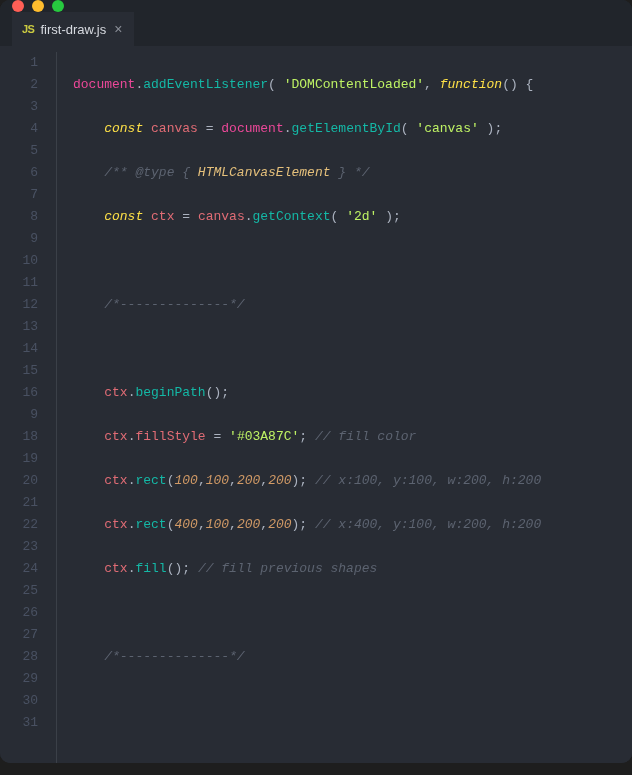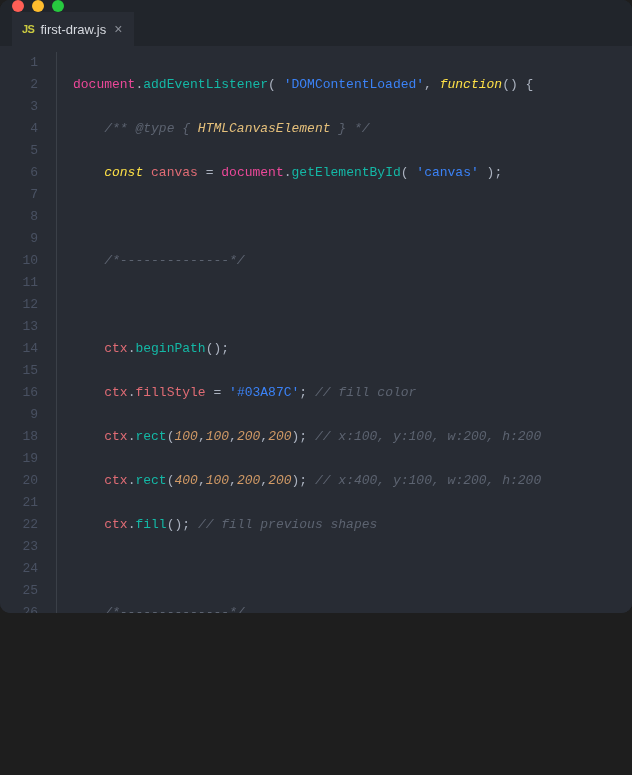--- a/index.html
+++ b/index.html
@@ -8,21 +8,21 @@
   font-family: Menlo, Monaco, "Courier New", monospace;
   font-size: 13px;
   width: 632px;
   height: 775px;
   overflow: hidden;
 }
 .window {
   background: #282c34;
   border-radius: 10px;
   width: 632px;
-  height: 613px;
+  height: 763px;
   display: flex;
   flex-direction: column;
   overflow: hidden;
 }
 .titlebar {
   height: 34px;
   display: flex;
   align-items: center;
   padding: 0 12px;
   background: #21252b;
@@ -88,21 +88,21 @@
   font-size: 13px;
   white-space: pre;
   position: relative;
   border-left: 1px solid #3b4048;
   padding-left: 16px;
 }
 
 .tk-obj { color: #ec4899; }
 .tk-prop { color: #14b8a6; }
 .tk-punc { color: #abb2bf; }
-.tk-str { color: #3b82f6; }
+.tk-str { color: #bef264; }
 .tk-kw { color: #fde047; font-style: italic; }
 .tk-const { color: #e06c75; }
 .tk-num { color: #d19a66; font-style: italic; }
 .tk-com { color: #5c6370; font-style: italic; }
 .tk-type { color: #e5c07b; font-style: italic; }
 </style>
 </head>
 <body>
 
 <div class="window">
@@ -151,22 +151,23 @@
         <div>25</div>
         <div>26</div>
         <div>27</div>
         <div>28</div>
         <div>29</div>
         <div>30</div>
         <div>31</div>
       </div>
     <div class="code">
 <div><span class="tk-obj">document</span><span class="tk-punc">.</span><span class="tk-prop">addEventListener</span><span class="tk-punc">( </span><span class="tk-str">'DOMContentLoaded'</span><span class="tk-punc">, </span><span class="tk-kw">function</span><span class="tk-punc">() </span><span class="tk-punc">{</span></div>
+<div>    <span class="tk-kw">const</span> <span class="tk-const">canvas</span> <span class="tk-punc">=</span> <span class="tk-obj">document</span><span class="tk-punc">.</span><span class="tk-prop">getElementById</span><span class="tk-punc">( </span><span class="tk-str">'canvas'</span><span class="tk-punc"> );</span></div>
 <div>    <span class="tk-com">/** </span><span class="tk-com">@type</span><span class="tk-com"> { </span><span class="tk-type">HTMLCanvasElement</span><span class="tk-com"> } */</span></div>
-<div>    <span class="tk-kw">const</span> <span class="tk-const">canvas</span> <span class="tk-punc">=</span> <span class="tk-obj">document</span><span class="tk-punc">.</span><span class="tk-prop">getElementById</span><span class="tk-punc">( </span><span class="tk-str">'canvas'</span><span class="tk-punc"> );</span></div>
+<div>    <span class="tk-kw">const</span> <span class="tk-const">ctx</span> <span class="tk-punc">=</span> <span class="tk-const">canvas</span><span class="tk-punc">.</span><span class="tk-prop">getContext</span><span class="tk-punc">( </span><span class="tk-str">'2d'</span><span class="tk-punc"> );</span></div>
 <div> </div>
 <div>    <span class="tk-com">/*--------------*/</span></div>
 <div> </div>
 <div>    <span class="tk-const">ctx</span><span class="tk-punc">.</span><span class="tk-prop">beginPath</span><span class="tk-punc">();</span></div>
 <div>    <span class="tk-const">ctx</span><span class="tk-punc">.</span><span class="tk-const">fillStyle</span> <span class="tk-punc">=</span> <span class="tk-str">'#03A87C'</span><span class="tk-punc">;</span> <span class="tk-com">// fill color</span></div>
 <div>    <span class="tk-const">ctx</span><span class="tk-punc">.</span><span class="tk-prop">rect</span><span class="tk-punc">(</span><span class="tk-num">100</span><span class="tk-punc">,</span><span class="tk-num">100</span><span class="tk-punc">,</span><span class="tk-num">200</span><span class="tk-punc">,</span><span class="tk-num">200</span><span class="tk-punc">);</span> <span class="tk-com">// x:100, y:100, w:200, h:200</span></div>
 <div>    <span class="tk-const">ctx</span><span class="tk-punc">.</span><span class="tk-prop">rect</span><span class="tk-punc">(</span><span class="tk-num">400</span><span class="tk-punc">,</span><span class="tk-num">100</span><span class="tk-punc">,</span><span class="tk-num">200</span><span class="tk-punc">,</span><span class="tk-num">200</span><span class="tk-punc">);</span> <span class="tk-com">// x:400, y:100, w:200, h:200</span></div>
 <div>    <span class="tk-const">ctx</span><span class="tk-punc">.</span><span class="tk-prop">fill</span><span class="tk-punc">();</span> <span class="tk-com">// fill previous shapes</span></div>
 <div> </div>
 <div>    <span class="tk-com">/*--------------*/</span></div>

